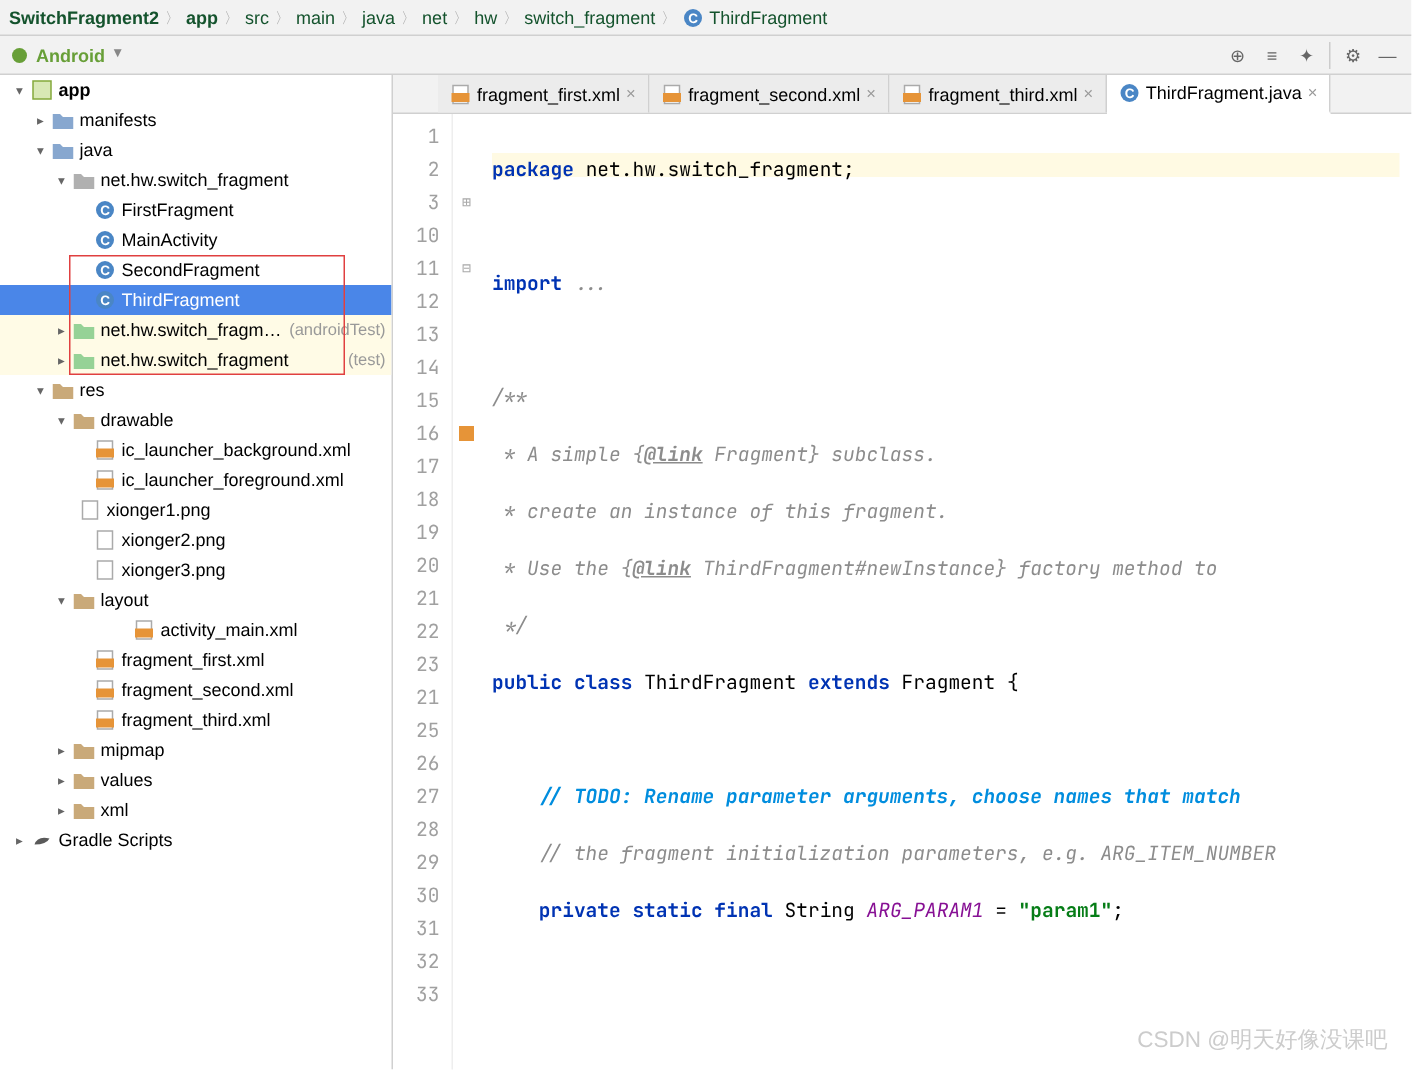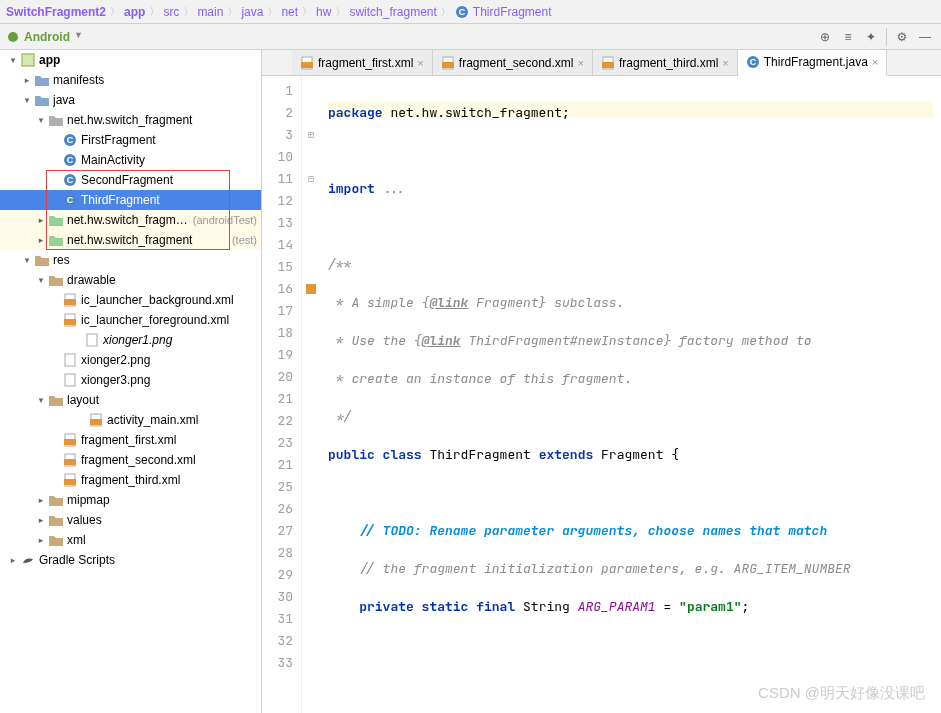--- a/index.html
+++ b/index.html
@@ -1,18 +1,18 @@
 <!DOCTYPE html>
 <html><head>
 <meta charset="utf-8">
 <style>
 * { margin: 0; padding: 0; box-sizing: border-box; }
 body { font-family: -apple-system, "Segoe UI", Arial, sans-serif; font-size: 12px; color: #000; background: #fff; width: 941px; height: 713px; overflow: hidden; }
 .breadcrumbs { display: flex; align-items: center; height: 24px; padding: 0 6px; background: #f2f2f2; border-bottom: 1px solid #d0d0d0; gap: 4px; overflow-x: hidden; }
-.breadcrumbs span { color: #8b5cf6; }
+.breadcrumbs span { color: #14532d; }
 .breadcrumbs .sep { color: #aaa; font-size: 10px; }
 .crumb-icon { width: 14px; height: 14px; display: inline-flex; align-items: center; justify-content: center; }
 .toolbar { display: flex; align-items: center; height: 26px; padding: 2px 6px; background: #f2f2f2; border-bottom: 1px solid #d0d0d0; gap: 3px; }
 .android-label { color: #689f38; font-weight: bold; display: flex; gap: 4px; }
 .tool-btn { width: 20px; height: 20px; display: inline-flex; align-items: center; justify-content: center; color: #666; cursor: pointer; border-radius: 2px; }
 .tool-sep { width: 1px; height: 18px; background: #ccc; margin: 0 2px; }
 .main { display: flex; height: calc(100% - 50px); }
 .sidebar { width: 262px; background: #fff; border-right: 1px solid #d0d0d0; overflow-y: auto; }
 .tree-item { display: flex; align-items: center; height: 20px; padding-right: 4px; cursor: pointer; white-space: nowrap; }
 .tree-item.selected { background: #4a86e8; color: #fff; }
@@ -214,21 +214,21 @@
       </div>
     <div class="tree-item" style="padding-left:62px;">
         <span class="tree-icon">
           <svg width="14" height="14">
             <rect x="2" y="1" width="10" height="12" fill="#fff" stroke="#aaa"></rect>
             <rect x="1" y="6" width="12" height="6" fill="#e69438"></rect>
           </svg>
         </span>
         <span class="tree-label">ic_launcher_foreground.xml</span>
       </div>
-    <div class="tree-item" style="padding-left:84px;font-style:italic;">
+    <div class="tree-item" style="padding-left:52px;">
         <span class="tree-icon">
           <svg width="14" height="14">
             <rect x="2" y="1" width="10" height="12" fill="#fff" stroke="#aaa"></rect>
           </svg>
         </span>
         <span class="tree-label">xionger1.png</span>
       </div>
     <div class="tree-item" style="padding-left:62px;">
         <span class="tree-icon">
           <svg width="14" height="14">
@@ -433,22 +433,22 @@
           <div class="mark-cell"></div>
           <div class="mark-cell"></div>
       </div>
       <div class="code">
 <div class="line hl-line"><span class="kw">package</span> <span>net.hw.switch_fragment;</span></div>
 <div class="line"></div>
 <div class="line"><span class="kw">import</span> <span class="comment">...</span></div>
 <div class="line"></div>
 <div class="line"><span class="doc">/**</span></div>
 <div class="line"><span class="doc"> * A simple {</span><span class="doclink">@link</span><span class="doc"> Fragment} subclass.</span></div>
+<div class="line"><span class="doc"> * create an instance of this fragment.</span></div>
 <div class="line"><span class="doc"> * Use the {</span><span class="doclink">@link</span><span class="doc"> ThirdFragment#newInstance} factory method to</span></div>
-<div class="line"><span class="doc"> * create an instance of this fragment.</span></div>
 <div class="line"><span class="doc"> */</span></div>
 <div class="line"><span class="kw">public class</span> <span>ThirdFragment</span> <span class="kw">extends</span> <span>Fragment {</span></div>
 <div class="line"></div>
 <div class="line">    <span class="todo">// TODO: Rename parameter arguments, choose names that match</span></div>
 <div class="line">    <span class="comment">// the fragment initialization parameters, e.g. ARG_ITEM_NUMBER</span></div>
 <div class="line">    <span class="kw">private static final</span> <span>String</span> <span class="field">ARG_PARAM1</span><span> = </span><span class="str">"param1"</span><span>;</span></div>
 
 
 
 

